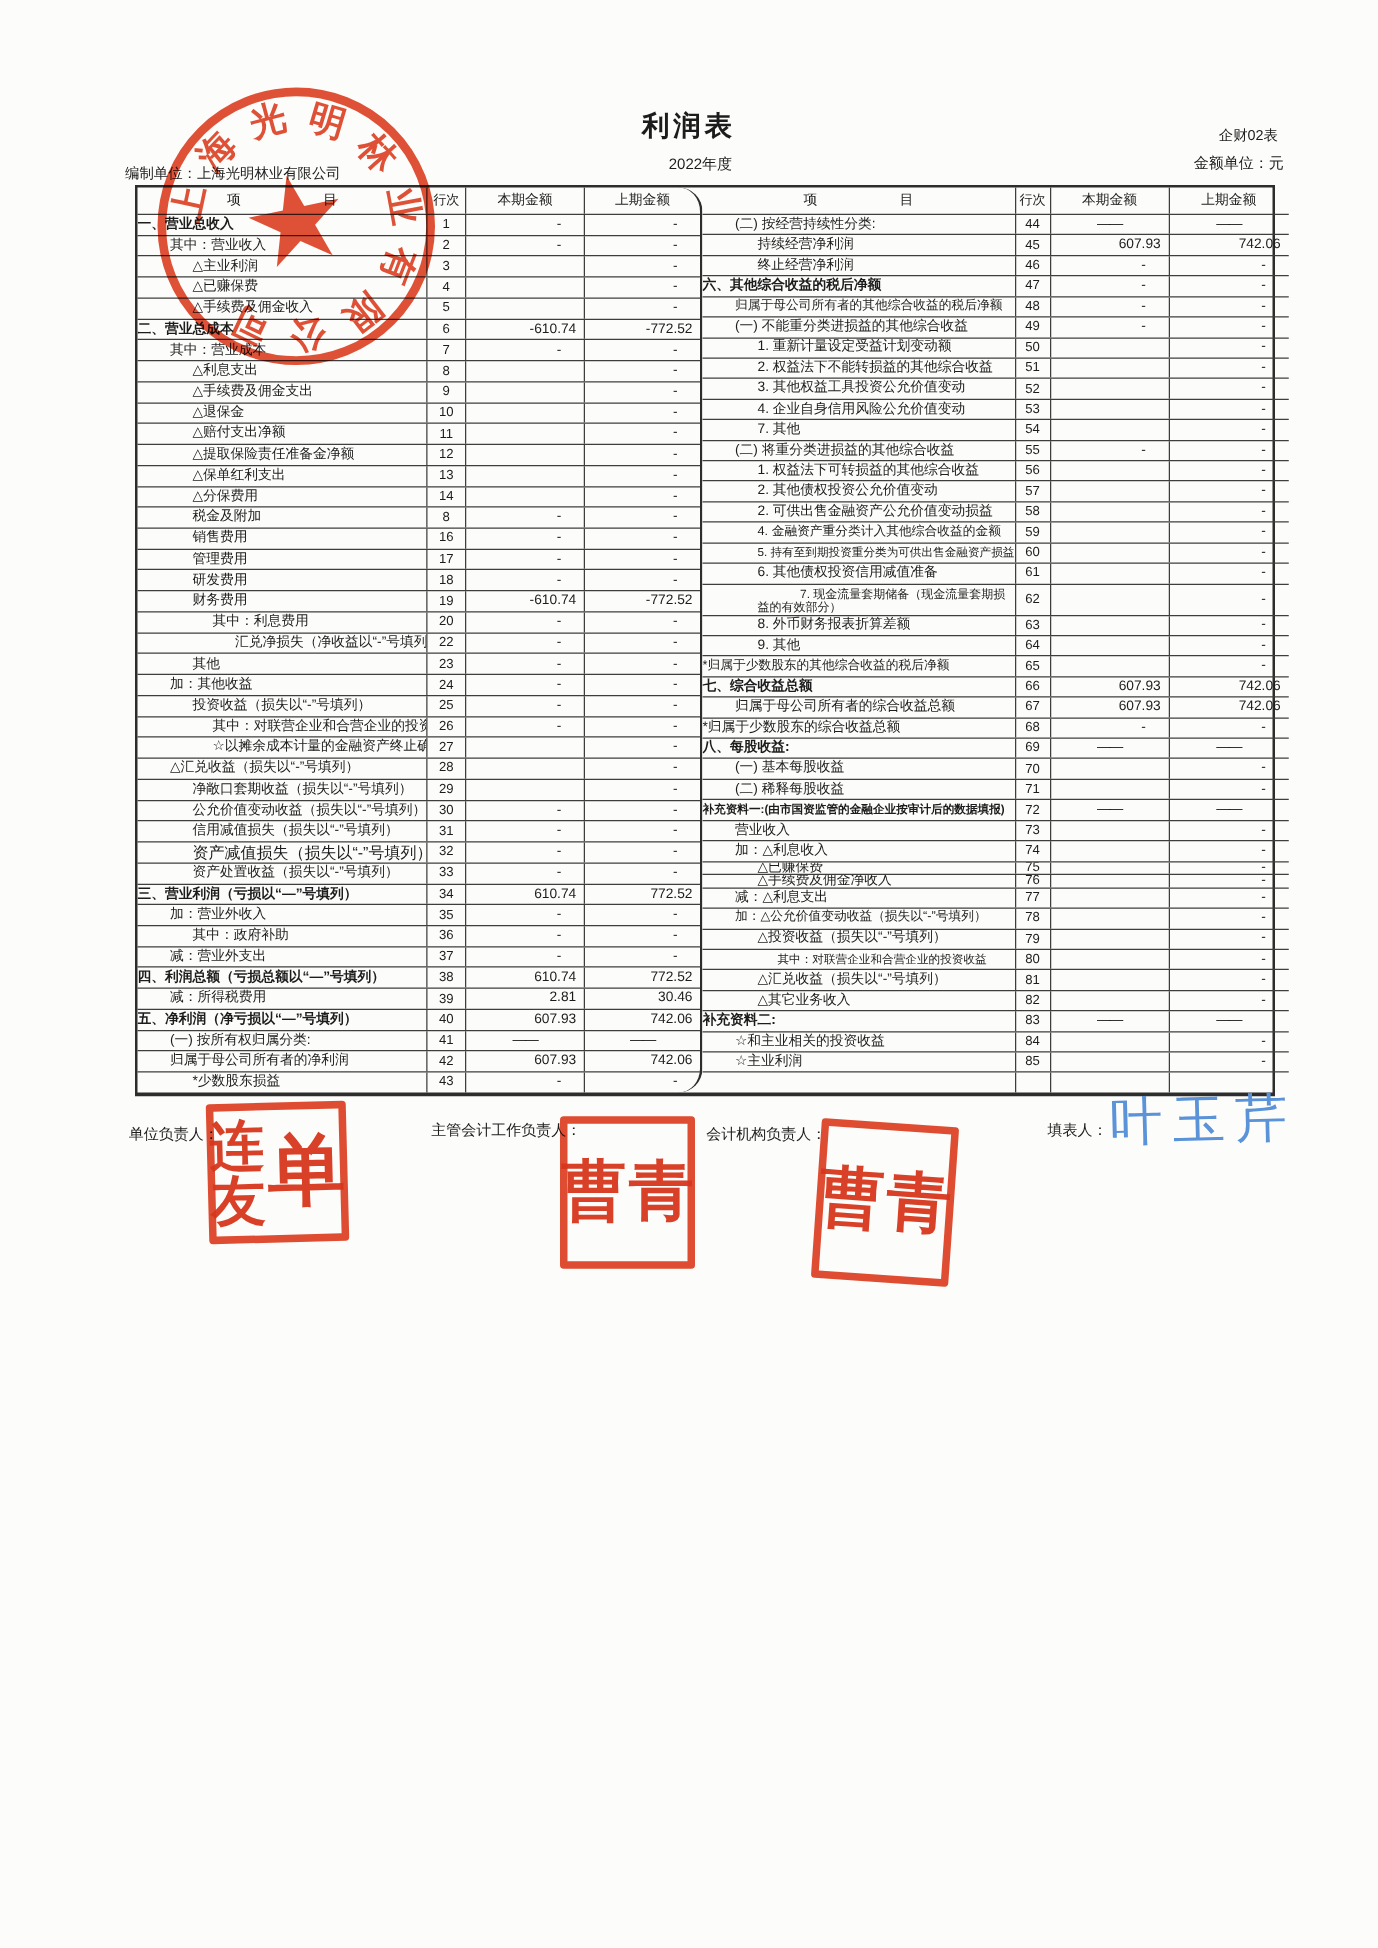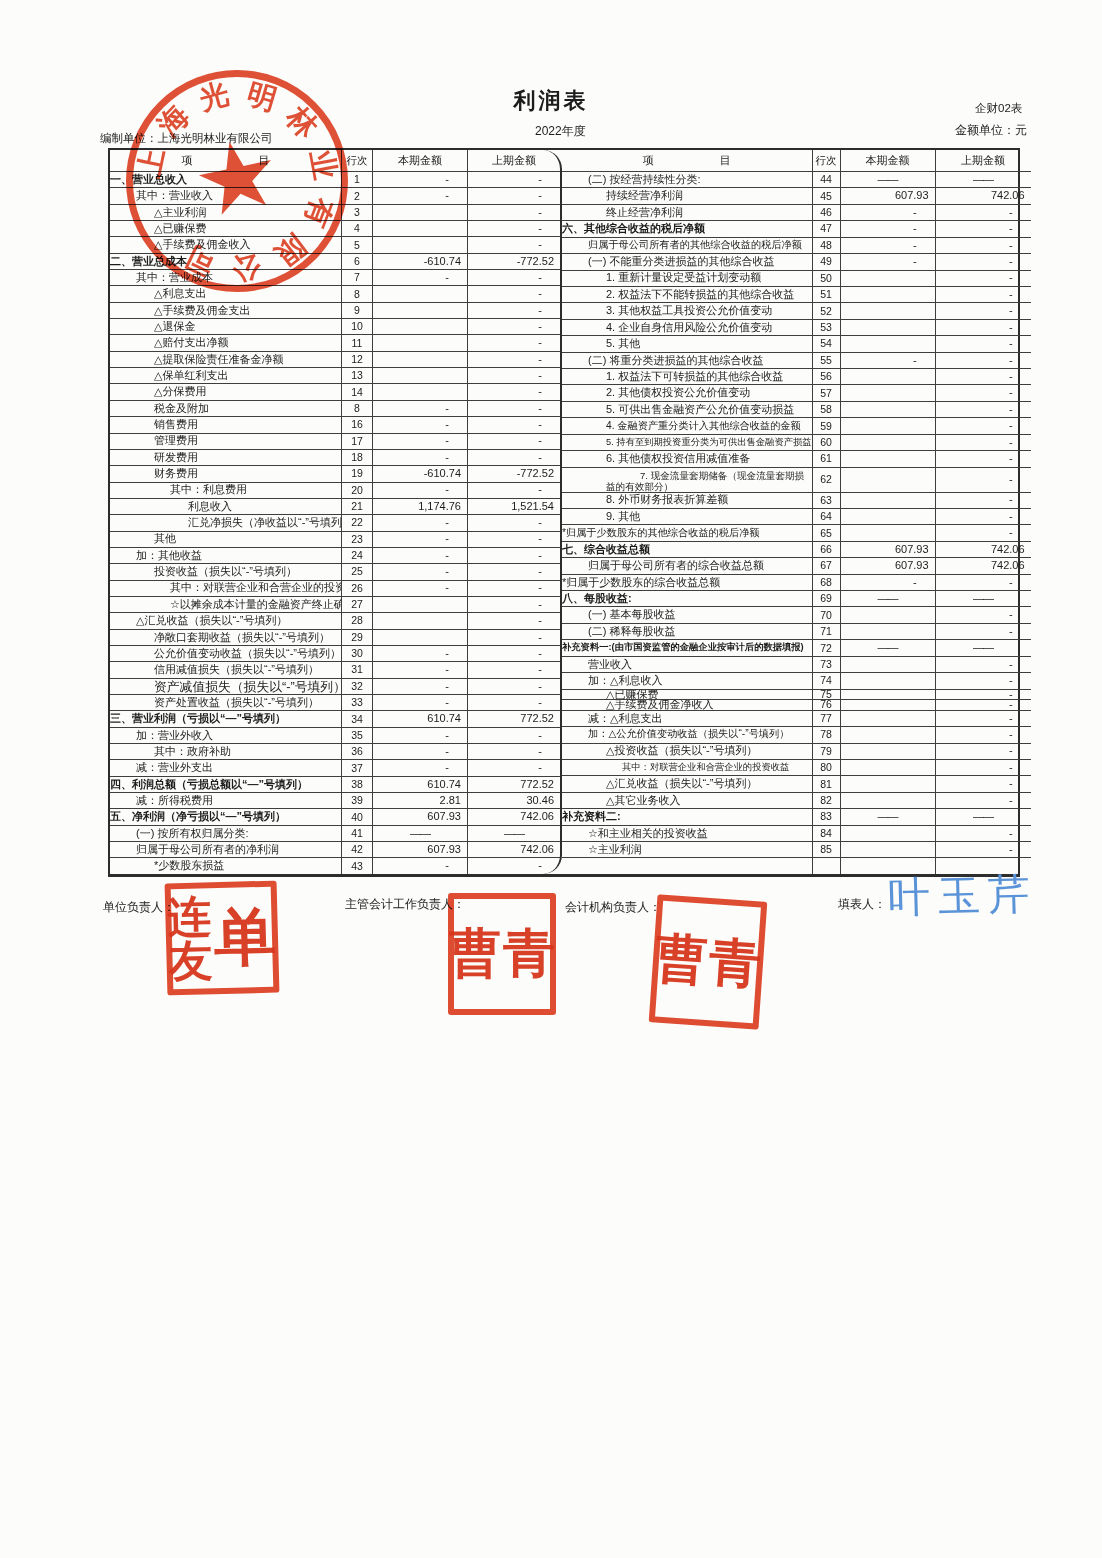--- a/index.html
+++ b/index.html
@@ -213,26 +213,20 @@
           <div class="tc c-cur">-610.74</div>
           <div class="tc c-prior">-772.52</div>
         </div>
         <div class="trow">
           <div class="tc c-label i3">其中：利息费用</div>
           <div class="tc c-line">20</div>
           <div class="tc c-cur v-dash">-</div>
           <div class="tc c-prior v-dash">-</div>
         </div>
         <div class="trow">
-          <div class="tc c-label i4">利息收入</div>
-          <div class="tc c-line">21</div>
-          <div class="tc c-cur">1,174.76</div>
-          <div class="tc c-prior">1,521.54</div>
-        </div>
-        <div class="trow">
           <div class="tc c-label i4">汇兑净损失（净收益以“-”号填列</div>
           <div class="tc c-line">22</div>
           <div class="tc c-cur v-dash">-</div>
           <div class="tc c-prior v-dash">-</div>
         </div>
         <div class="trow">
           <div class="tc c-label i2">其他</div>
           <div class="tc c-line">23</div>
           <div class="tc c-cur v-dash">-</div>
           <div class="tc c-prior v-dash">-</div>
@@ -419,21 +413,21 @@
           <div class="tc c-cur"></div>
           <div class="tc c-prior v-dash">-</div>
         </div>
         <div class="trow">
           <div class="tc c-label i2">4. 企业自身信用风险公允价值变动</div>
           <div class="tc c-line">53</div>
           <div class="tc c-cur"></div>
           <div class="tc c-prior v-dash">-</div>
         </div>
         <div class="trow">
-          <div class="tc c-label i2">5. 其他</div>
+          <div class="tc c-label i2">7. 其他</div>
           <div class="tc c-line">54</div>
           <div class="tc c-cur"></div>
           <div class="tc c-prior v-dash">-</div>
         </div>
         <div class="trow">
           <div class="tc c-label i1">(二) 将重分类进损益的其他综合收益</div>
           <div class="tc c-line">55</div>
           <div class="tc c-cur v-dash">-</div>
           <div class="tc c-prior v-dash">-</div>
         </div>
@@ -443,21 +437,21 @@
           <div class="tc c-cur"></div>
           <div class="tc c-prior v-dash">-</div>
         </div>
         <div class="trow">
           <div class="tc c-label i2">2. 其他债权投资公允价值变动</div>
           <div class="tc c-line">57</div>
           <div class="tc c-cur"></div>
           <div class="tc c-prior v-dash">-</div>
         </div>
         <div class="trow">
-          <div class="tc c-label i2">5. 可供出售金融资产公允价值变动损益</div>
+          <div class="tc c-label i2">2. 可供出售金融资产公允价值变动损益</div>
           <div class="tc c-line">58</div>
           <div class="tc c-cur"></div>
           <div class="tc c-prior v-dash">-</div>
         </div>
         <div class="trow">
           <div class="tc c-label i2 lbl-fit">4. 金融资产重分类计入其他综合收益的金额</div>
           <div class="tc c-line">59</div>
           <div class="tc c-cur"></div>
           <div class="tc c-prior v-dash">-</div>
         </div>

